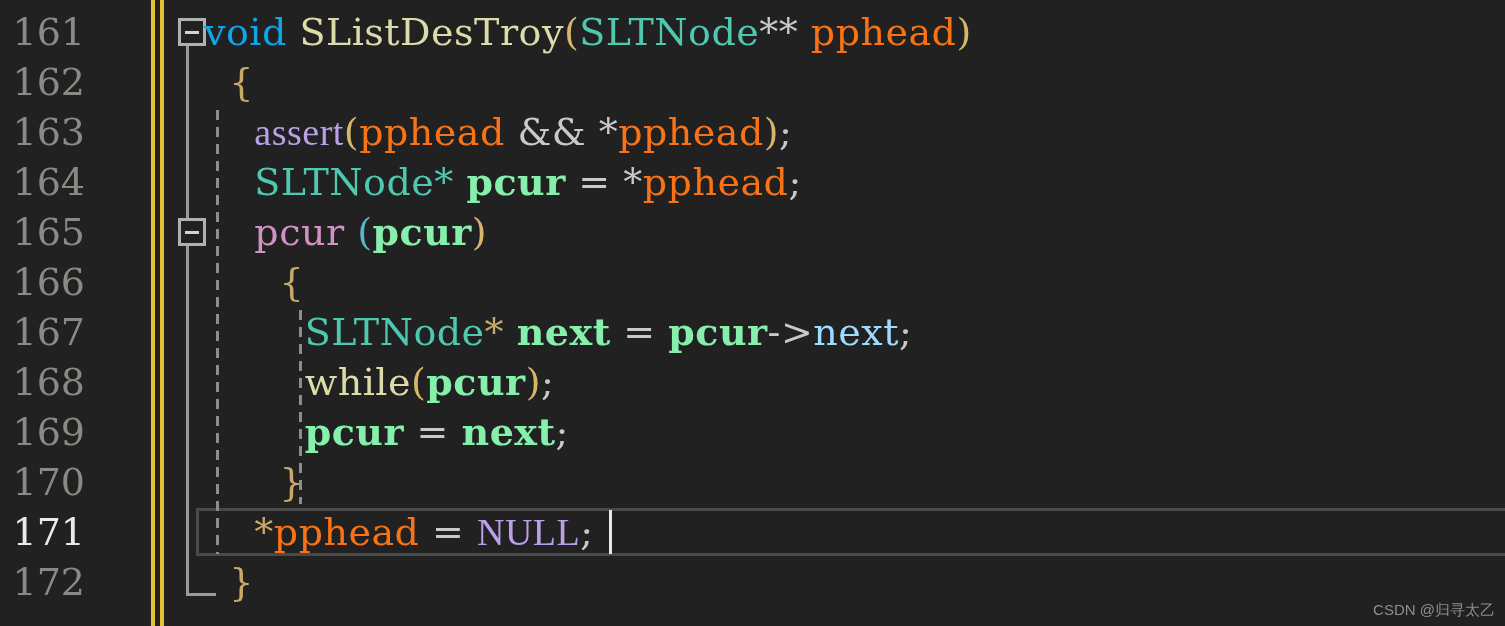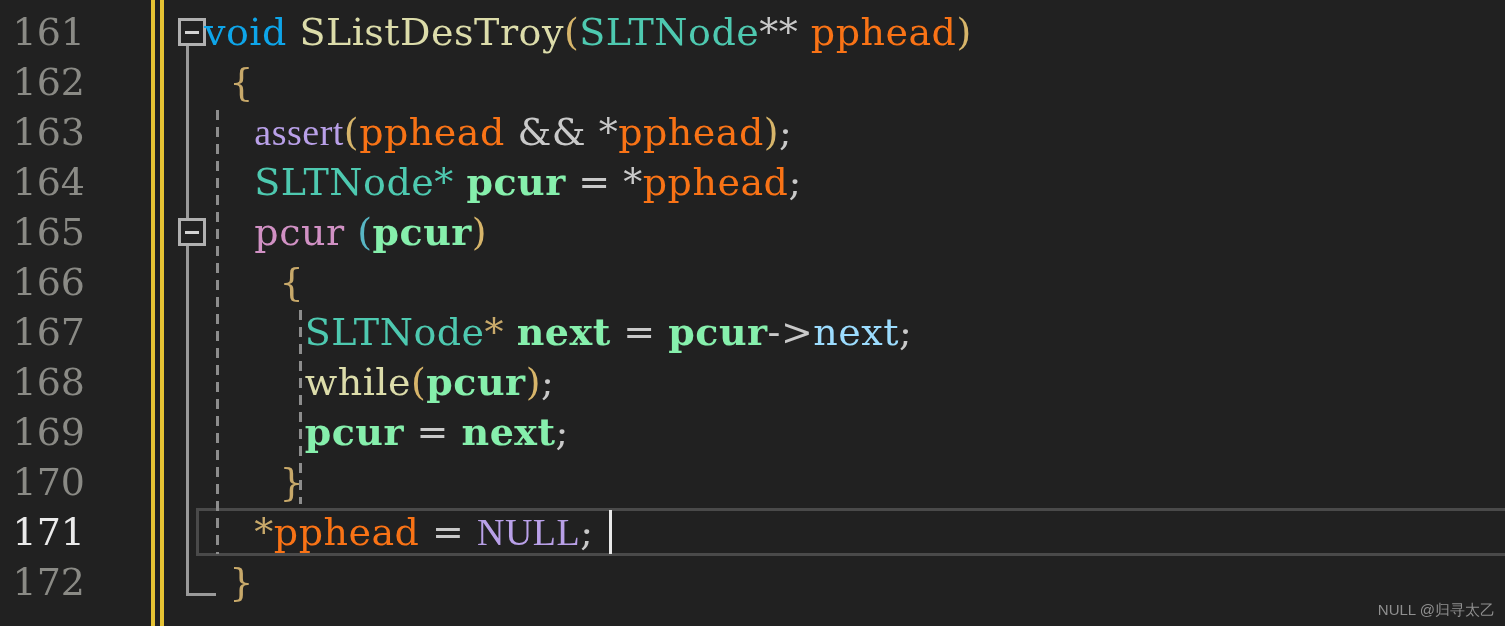--- a/index.html
+++ b/index.html
@@ -219,15 +219,15 @@
       <div class="cline" style="top: 307px;"><span class="tok t-plain">        </span><span class="tok t-type">SLTNode</span><span class="tok t-brace">*</span><span class="tok t-plain"> </span><span class="tok t-var">next</span><span class="tok t-plain"> </span><span class="tok t-op">=</span><span class="tok t-plain"> </span><span class="tok t-var">pcur</span><span class="tok t-op">-&gt;</span><span class="tok t-member">next</span><span class="tok t-op">;</span></div>
       <div class="cline" style="top: 357px;"><span class="tok t-plain">        </span><span class="tok t-func">while</span><span class="tok t-br1">(</span><span class="tok t-var">pcur</span><span class="tok t-br1">)</span><span class="tok t-op">;</span></div>
       <div class="cline" style="top: 407px; text-align: right;"><span class="tok t-plain">        </span><span class="tok t-var">pcur</span><span class="tok t-plain"> </span><span class="tok t-op">=</span><span class="tok t-plain"> </span><span class="tok t-var">next</span><span class="tok t-op">;</span></div>
       <div class="cline" style="top: 457px;"><span class="tok t-plain">      </span><span class="tok t-brace">}</span></div>
       <div class="cline" style="top: 507px;"><span class="tok t-plain">    </span><span class="tok t-brace">*</span><span class="tok t-param">pphead</span><span class="tok t-plain"> </span><span class="tok t-op">=</span><span class="tok t-plain"> </span><span class="tok t-macro">NULL</span><span class="tok t-op">;</span></div>
       <div class="cline" style="top: 557px;"><span class="tok t-plain">  </span><span class="tok t-brace">}</span></div>
     </div>
 
   <div class="caret" id="caret" style="left: 609px; top: 510px;"></div>
 
-  <div class="watermark">NULL @归寻太乙</div>
+  <div class="watermark">CSDN @归寻太乙</div>
 
 </div>
 
 </body></html>

